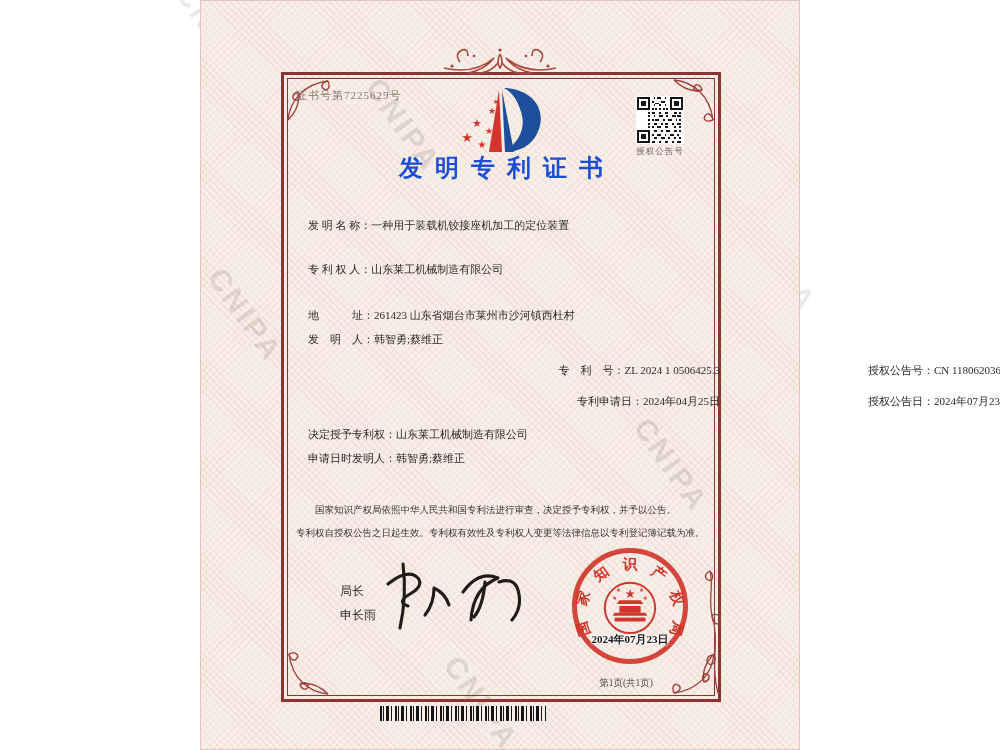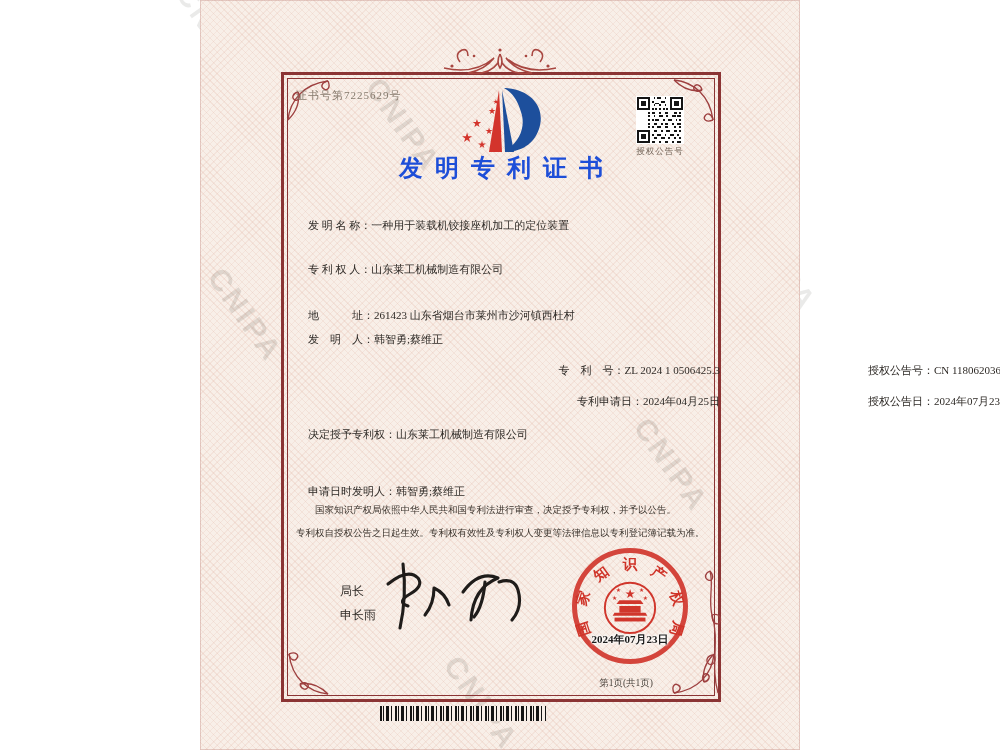--- a/index.html
+++ b/index.html
@@ -188,21 +188,21 @@
   </div>
   <div class="row" style="top:394px;width:412px;">
     <span class="lbl">专利申请日</span><span>：</span><span class="val">2024年04月25日</span>
     <span class="rcol">
       <span class="lbl">授权公告日</span><span>：</span><span class="val">2024年07月23日</span>
     </span>
   </div>
   <div class="row" style="top:427px;">
     <span class="lbl">决定授予专利权</span><span>：</span><span class="val">山东莱工机械制造有限公司</span>
   </div>
-  <div class="row" style="top:484px;">
+  <div class="row" style="top:451px;">
     <span class="lbl">申请日时发明人</span><span>：</span><span class="val">韩智勇;蔡维正</span>
   </div>
 
   <div class="statement">
     <span class="ln1">国家知识产权局依照中华人民共和国专利法进行审查，决定授予专利权，并予以公告。</span>
     <span class="ln2">专利权自授权公告之日起生效。专利权有效性及专利权人变更等法律信息以专利登记簿记载为准。</span>
   </div>
 
   <div class="signer">
     <div>局长</div>

